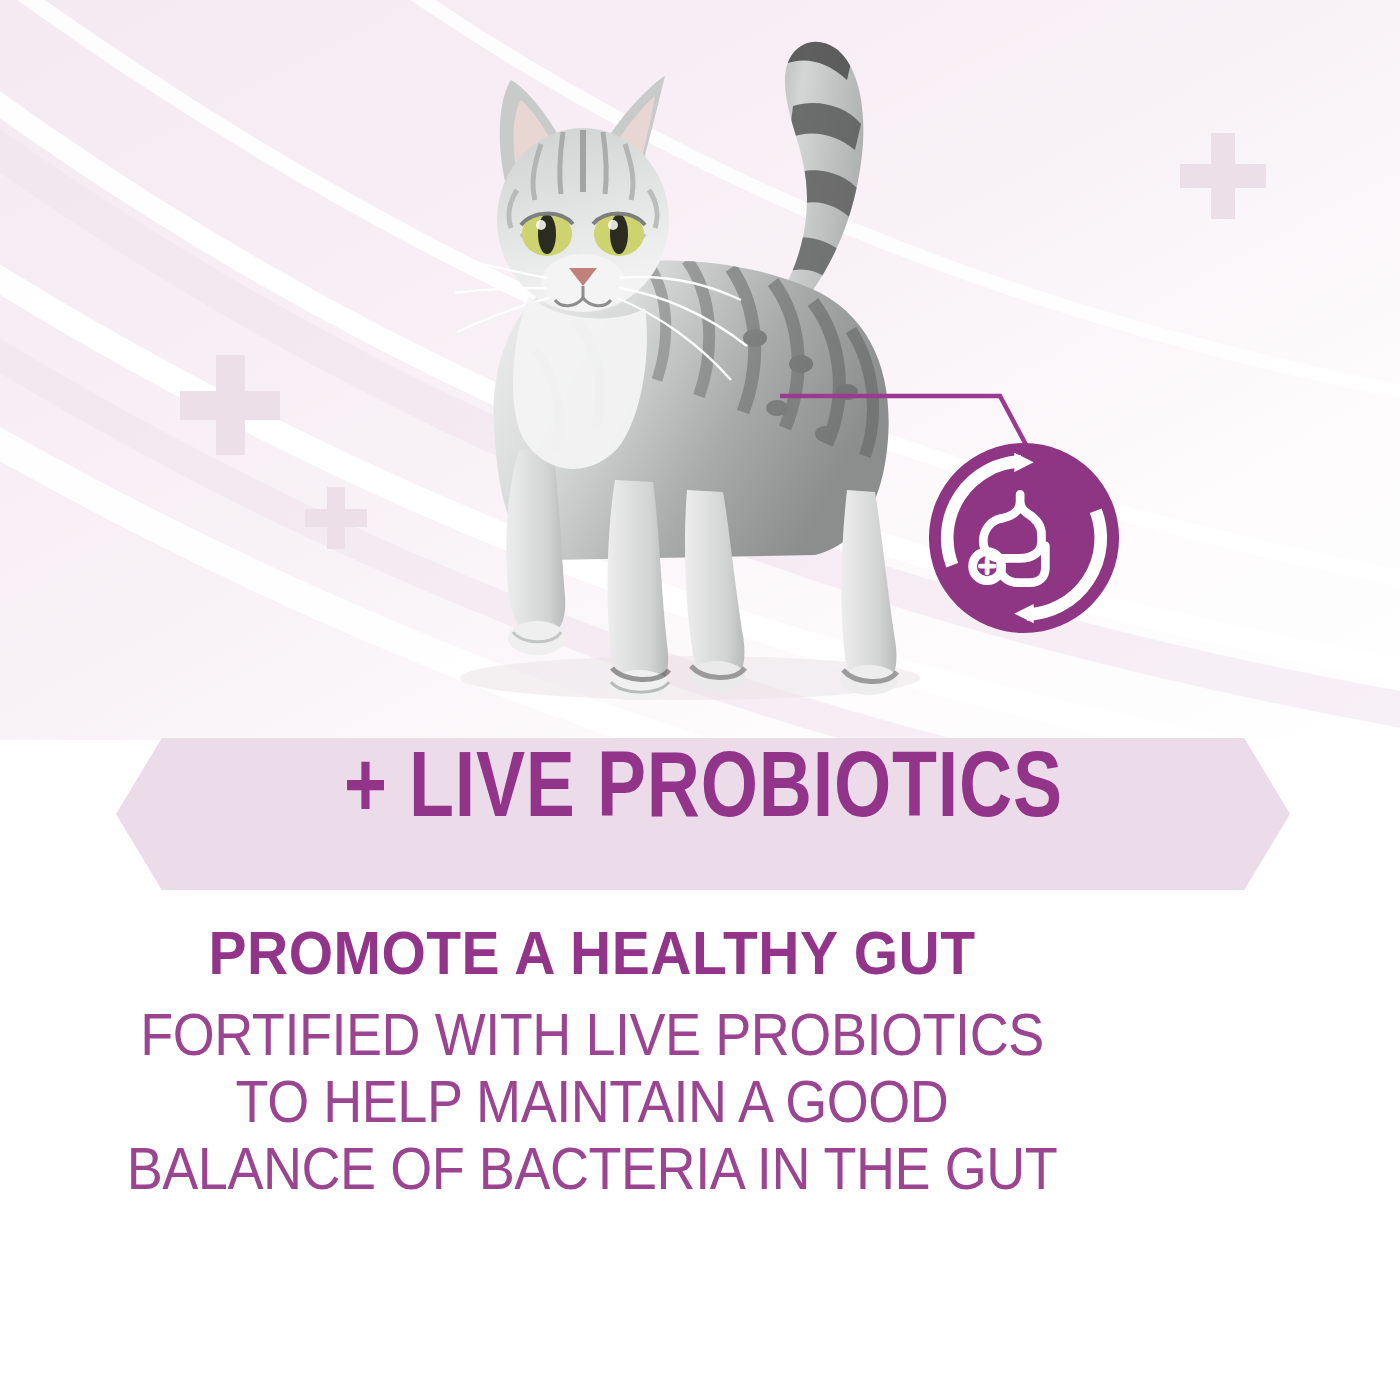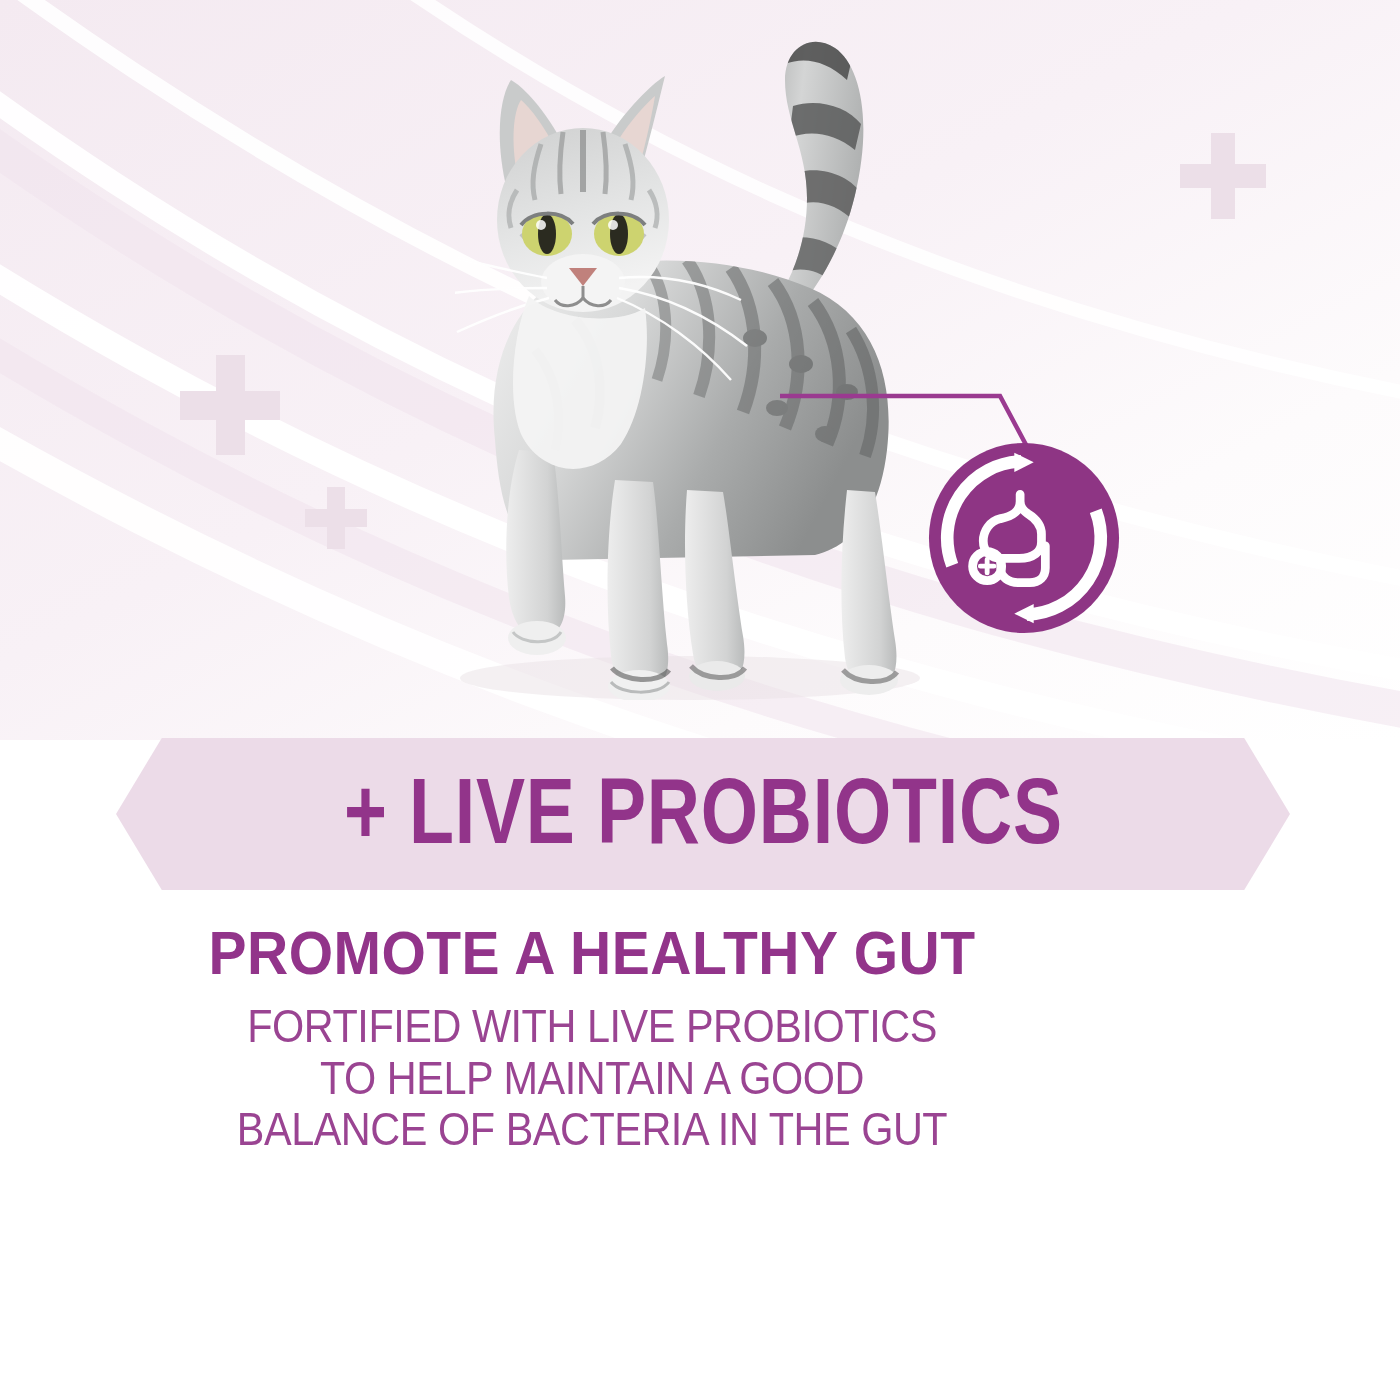--- a/index.html
+++ b/index.html
@@ -84,21 +84,20 @@
   #banner {
     position: absolute;
     left: 116px;
     top: 738px;
     width: 1174px;
     height: 152px;
     background: #ecdbe8;
     -webkit-clip-path: polygon(0% 50%, 3.9% 0%, 96.1% 0%, 100% 50%, 96.1% 100%, 3.9% 100%);
     clip-path: polygon(0% 50%, 3.9% 0%, 96.1% 0%, 100% 50%, 96.1% 100%, 3.9% 100%);
     display: flex;
-    align-items: center;
     justify-content: center;
   }
   #banner-text {
     font-family: "Liberation Sans", sans-serif;
     font-weight: bold;
     font-size: 92px;
     letter-spacing: 1px;
     color: #92348A;
     transform: scaleX(0.80);
     transform-origin: center center;
@@ -123,21 +122,21 @@
     letter-spacing: 0.5px;
     line-height: 1.05;
     color: #92348A;
     transform: scaleX(0.92);
     white-space: nowrap;
   }
   #subcopy {
     margin-top: 16px;
     font-family: "Liberation Sans", sans-serif;
     font-weight: normal;
-    font-size: 46px;
+    font-size: 60px;
     line-height: 1.12;
     color: #9A4492;
     letter-spacing: -0.5px;
   }
   #subcopy .line {
     display: block;
     white-space: nowrap;
     transform: scaleX(0.90);
   }
 </style>

